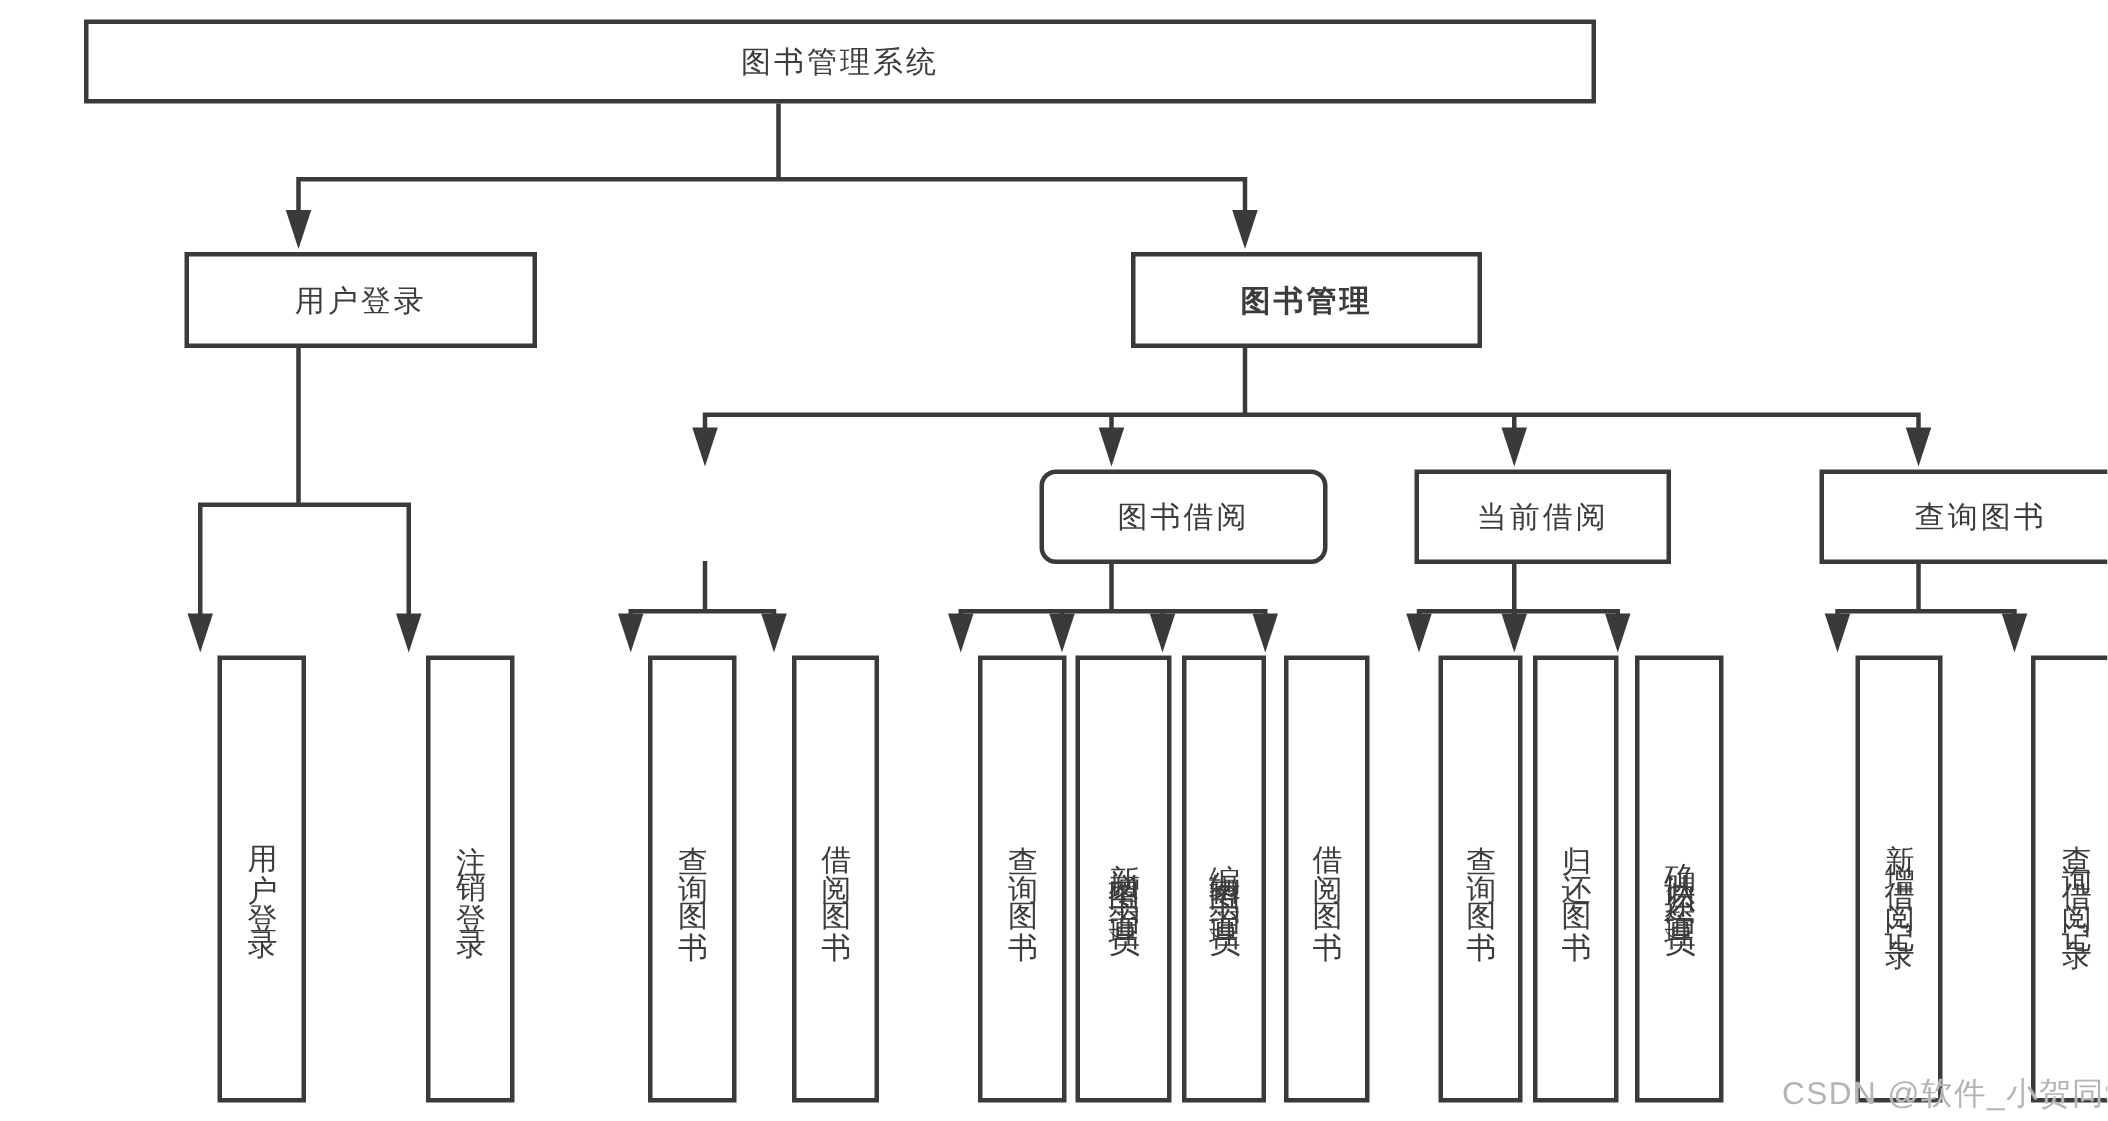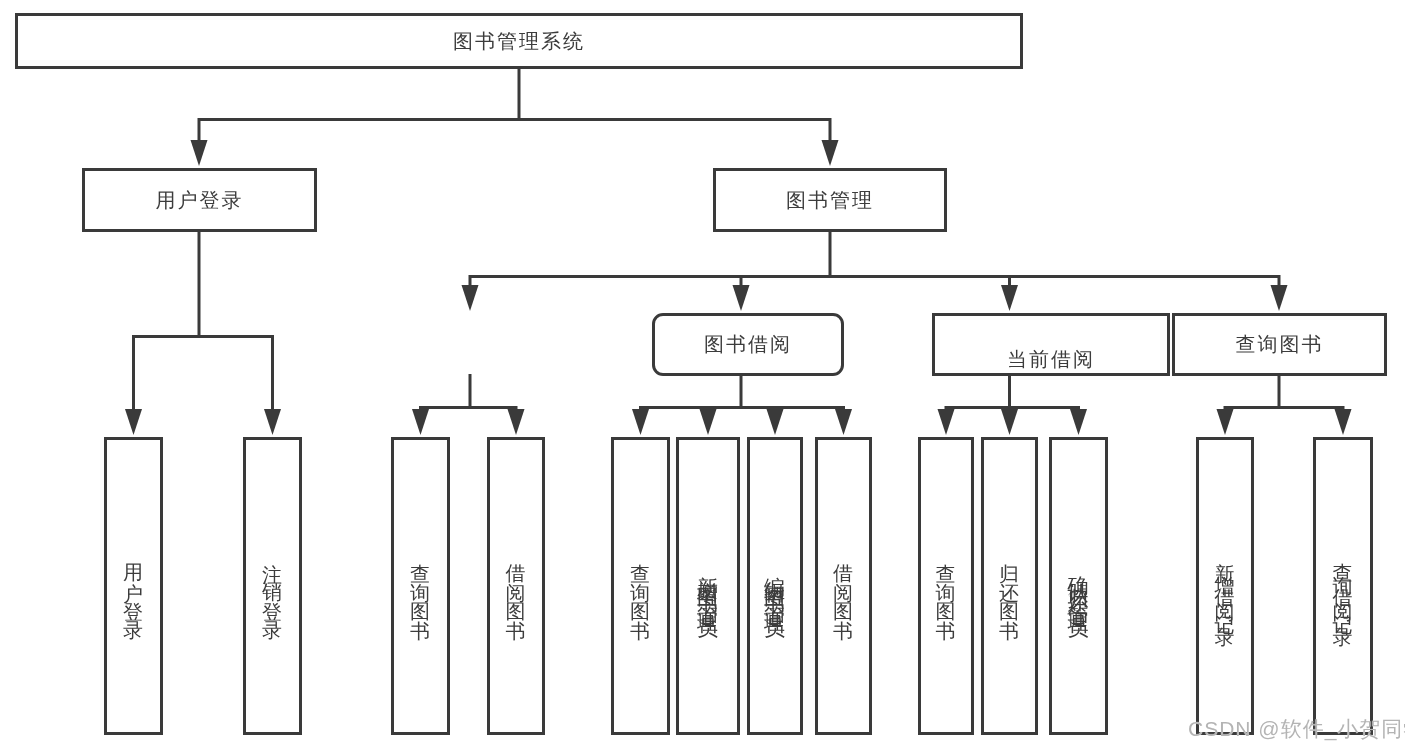--- a/index.html
+++ b/index.html
@@ -12,20 +12,21 @@
     overflow:hidden;
   }
   .edges{position:absolute;left:0;top:0;width:1405px;height:747px;z-index:1;}
   .node{
     position:absolute;
     box-sizing:border-box;
     background:#ffffff;
     border:3px solid #3a3a3a;
     display:flex;align-items:center;justify-content:center;
     z-index:2;
+    margin-left:41px;
   }
   .h-label{
     font-size:20px;
     letter-spacing:2px;
     white-space:nowrap;
     color:#3c3c3c;
   }
   .leaf .v-label{
     writing-mode:vertical-lr;
     text-orientation:mixed;
@@ -86,28 +87,28 @@
     </g>
   </svg>
 
   <div class="node" style="left:15px;top:13px;width:1008px;height:56px;">
     <span class="h-label">图书管理系统</span>
   </div>
 
   <div class="node" style="left:82px;top:168px;width:235px;height:64px;">
     <span class="h-label">用户登录</span>
   </div>
-  <div class="node" style="left:713px;top:168px;width:234px;height:64px;">
+  <div class="node" style="left:713px;top:168px;width:234px;height:64px;font-weight:bold;">
     <span class="h-label">图书管理</span>
   </div>
 
   <div class="node" style="left:652px;top:313px;width:192px;height:63px;border-radius:11px;">
     <span class="h-label">图书借阅</span>
   </div>
-  <div class="node" style="left:932px;top:313px;width:238px;height:63px;align-items:flex-end;">
+  <div class="node" style="left:902px;top:313px;width:171px;height:63px;">
     <span class="h-label">当前借阅</span>
   </div>
   <div class="node" style="left:1172px;top:313px;width:215px;height:63px;">
     <span class="h-label">查询图书</span>
   </div>
 
   <div class="node leaf ls4" style="left:104px;top:437px;width:59px;height:298px;">
     <span class="v-label">用户登录</span>
   </div>
   <div class="node leaf ls4" style="left:243px;top:437px;width:59px;height:298px;">

